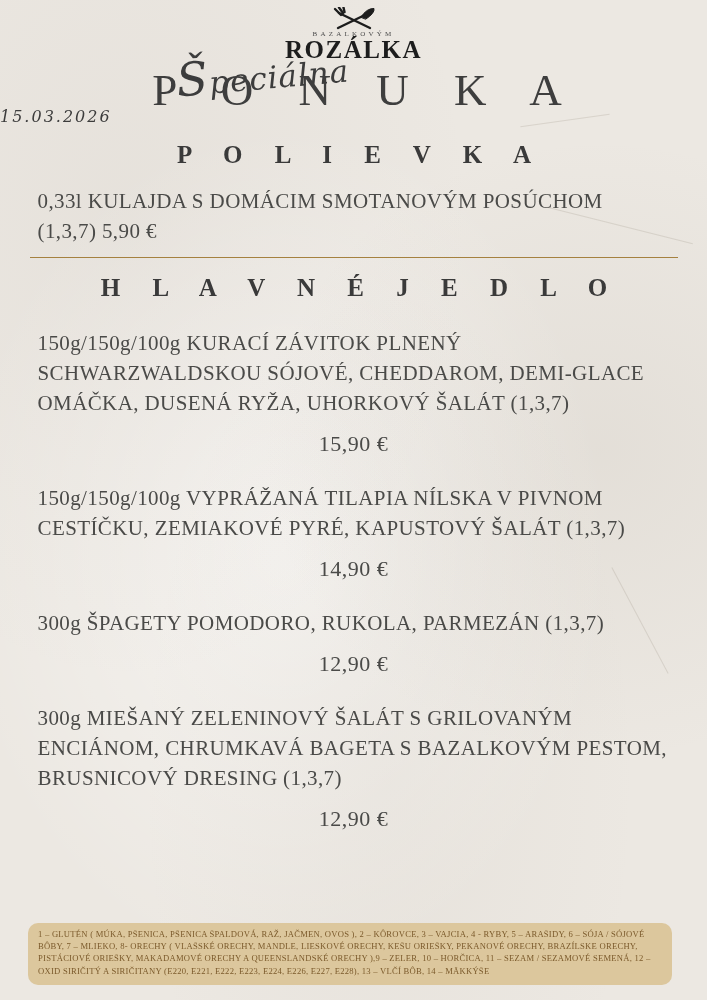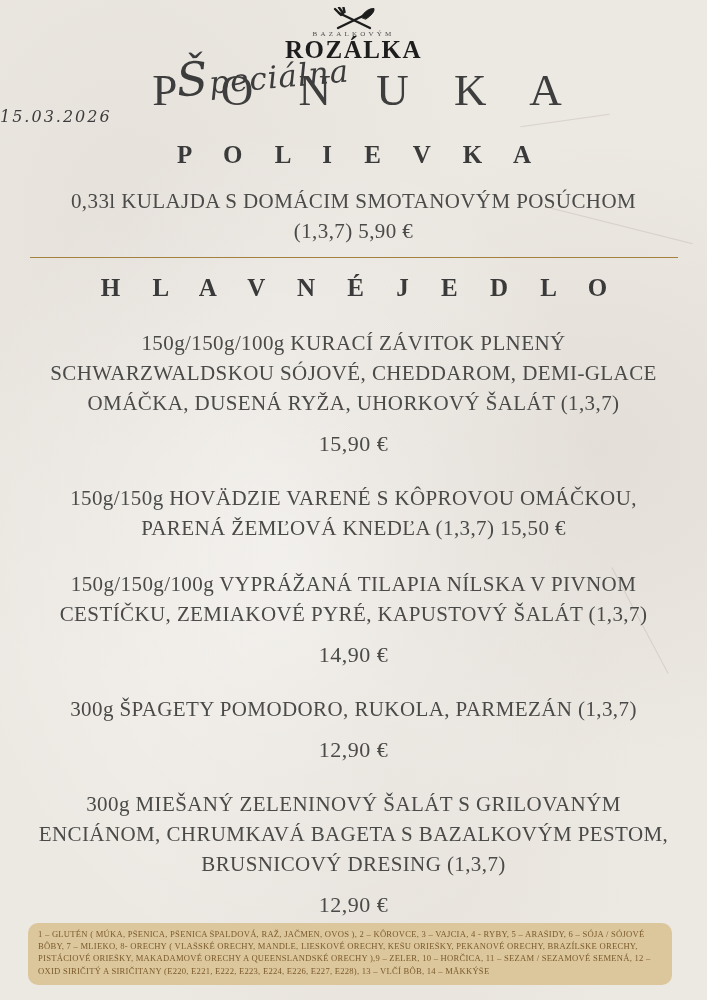--- a/index.html
+++ b/index.html
@@ -48,21 +48,21 @@
   }
 
   
   .section-heading{
     text-align:center;font-size:25px;color:#3a3a3a;
     letter-spacing:13px;padding-left:14px;font-weight:600;
   }
   .soup-heading{margin-top:8px;}
   .mains-heading{margin-top:16px;}
   .item-text{
-    width:632px;margin:0 auto;text-align:center;
+    width:632px;margin:0 auto;text-align:left;
     font-size:21px;line-height:30px;color:#4a4a48;letter-spacing:0.4px;
   }
   .soup-item{margin-top:17px;}
   .divider{
     width:648px;margin:11px auto 0 auto;border:none;
     border-top:1.4px solid #a5813f;height:0;
   }
   .dish{margin-top:26px;}
   .price{
     text-align:center;font-size:22px;color:#4a4a48;
@@ -116,21 +116,20 @@
     <span>(1,3,7) 5,90 €</span>
   </div>
 
   <hr class="divider">
 
   <div class="section-heading mains-heading">H L A V N É   J E D L O</div>
 
   <div class="item-text dish">150g/150g/100g KURACÍ ZÁVITOK PLNENÝ SCHWARZWALDSKOU SÓJOVÉ, CHEDDAROM, DEMI-GLACE OMÁČKA, DUSENÁ RYŽA, UHORKOVÝ ŠALÁT (1,3,7)</div>
   <div class="price">15,90 €</div>
 
-  <div class="item-text dish">150g/150g HOVÄDZIE VARENÉ S KÔPROVOU OMÁČKOU, PARENÁ ŽEMĽOVÁ KNEDĽA (1,3,7) 15,50 €</div>
 
   <div class="item-text dish">150g/150g/100g VYPRÁŽANÁ TILAPIA NÍLSKA V PIVNOM CESTÍČKU, ZEMIAKOVÉ PYRÉ, KAPUSTOVÝ ŠALÁT (1,3,7)</div>
   <div class="price">14,90 €</div>
 
   <div class="item-text dish">300g ŠPAGETY POMODORO, RUKOLA, PARMEZÁN (1,3,7)</div>
   <div class="price">12,90 €</div>
 
   <div class="item-text dish">300g MIEŠANÝ ZELENINOVÝ ŠALÁT S GRILOVANÝM ENCIÁNOM, CHRUMKAVÁ BAGETA S BAZALKOVÝM PESTOM, BRUSNICOVÝ DRESING (1,3,7)</div>
   <div class="price">12,90 €</div>
 

